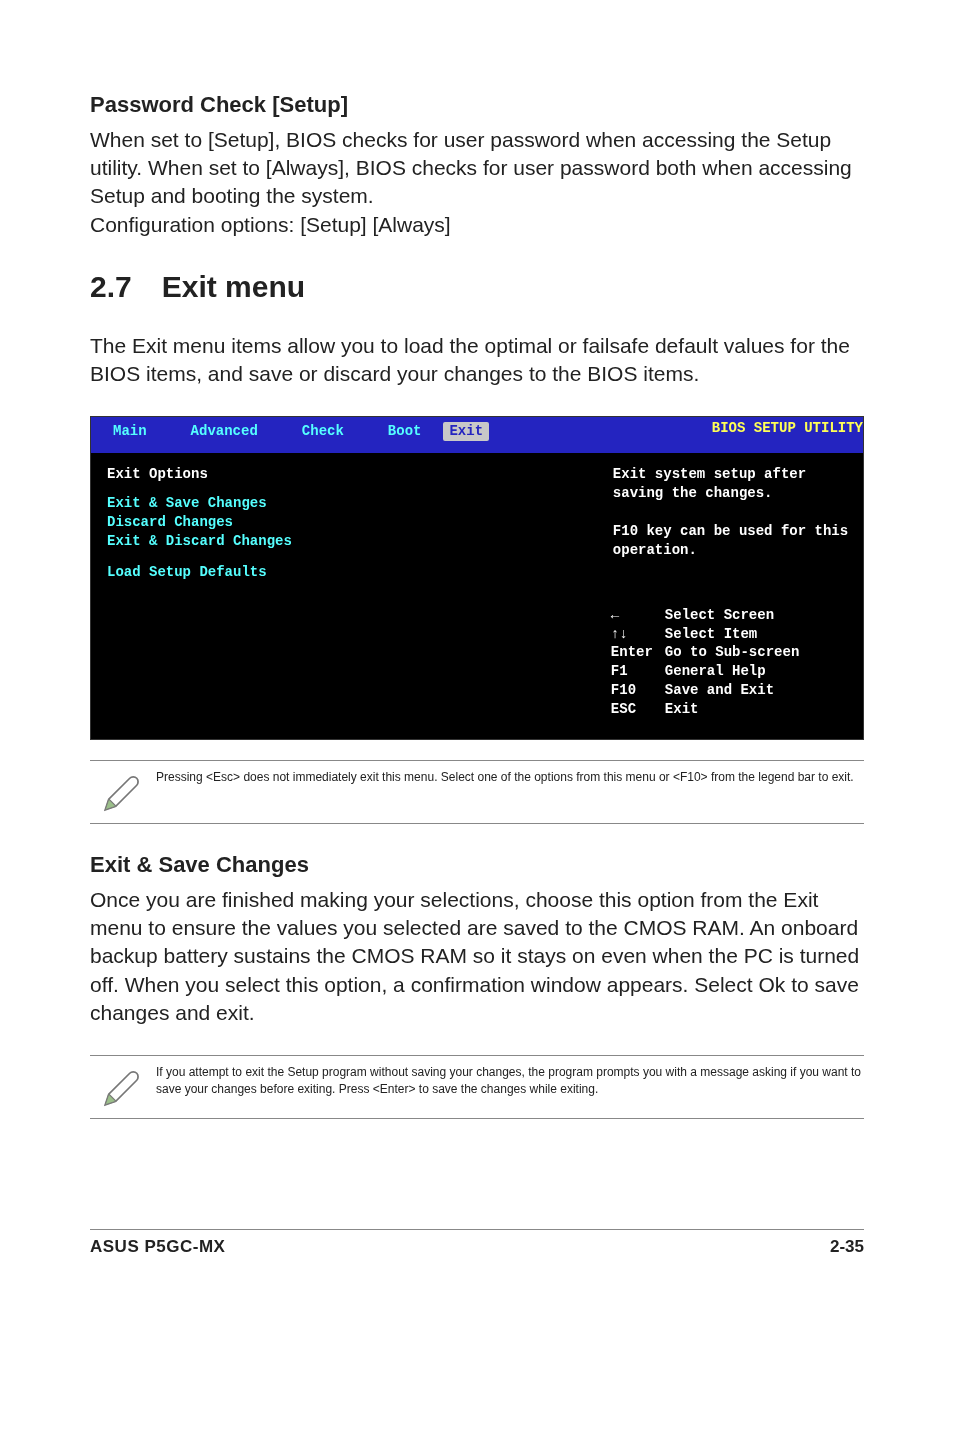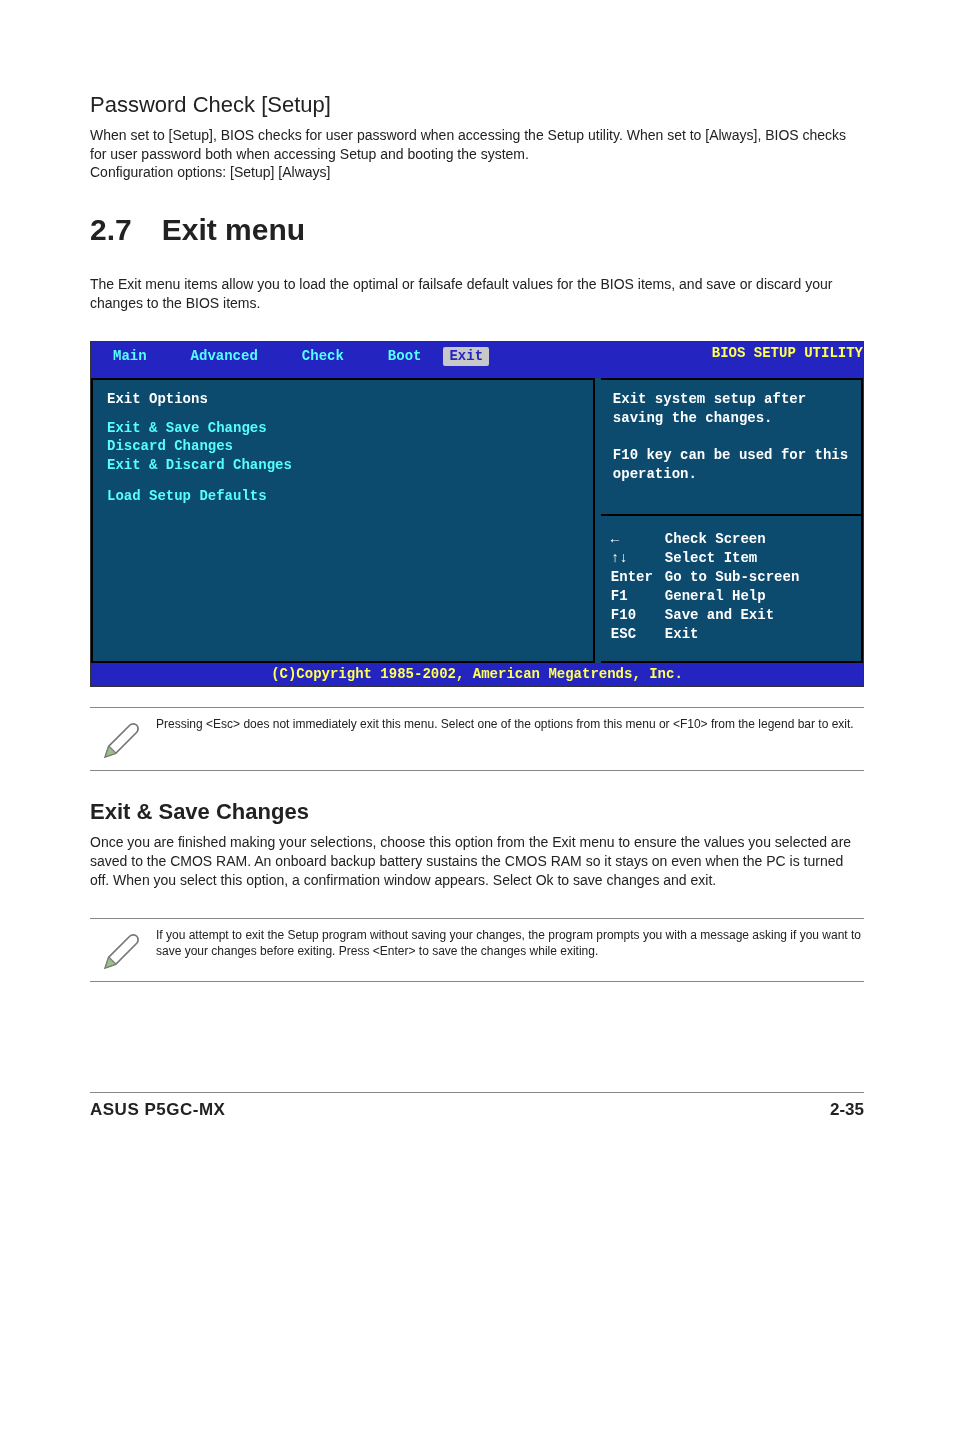--- a/index.html
+++ b/index.html
@@ -1,27 +1,27 @@
 <!DOCTYPE html>
 <html><head>
 <meta charset="utf-8">
 <style>
   * { margin: 0; padding: 0; box-sizing: border-box; }
   body { font-family: Arial, Helvetica, sans-serif; background: #fff; width: 954px; color: #222; line-height: 1.35; padding: 90px 90px 60px 90px; }
-  .heading-setup { font-size: 22px; font-weight: normal; margin-bottom: 6px; }
-  .para { font-size: 14px; margin-bottom: 28px; }
+  .heading-setup { font-size: 22px; font-weight: bold; margin-bottom: 6px; }
+  .para { font-size: 21px; margin-bottom: 28px; }
   .section-num { font-size: 30px; font-weight: bold; margin-bottom: 24px; }
   .mt-gap { margin-top: 8px; }
   .bios-box { border: 1px solid #333; margin-bottom: 20px; font-family: 'Courier New', monospace; font-size: 14px; }
   .bios-header { background: #2424c0; color: #fff; display: flex; padding: 2px 0 0 0; height: 36px; }
   .bios-title-wrap { position: relative; width: 100%; text-align: right; color: #ffff55; font-weight: bold; }
   .bios-tabs { position: absolute; left: 0; right: 0; bottom: 12px; display: flex; }
   .bios-tab { color: #55ffff; padding: 0 22px; font-weight: bold; }
   .bios-tab.active { background: #c8c8c8; color: #2424c0; padding: 0 6px; border-radius: 2px; }
-  .bios-body { display: flex; background: #0c4a6e; }
+  .bios-body { display: flex; background: #000000; }
   .bios-left { flex: 1.8; padding: 10px 14px 60px 14px; border: 2px solid #000; color: #55ffff; }
   .bios-left .label { color: #fff; font-weight: bold; margin-bottom: 10px; }
   .bios-left .opt { font-weight: bold; margin-bottom: 0px; }
   .bios-right { flex: 1; display: flex; flex-direction: column; padding-left: 6px; }
   .bios-right-top { border: 2px solid #000; border-left: none; padding: 10px 12px 30px 12px; color: #fff; font-weight: bold; }
   .bios-right-bot { border: 2px solid #000; border-left: none; border-top: none; padding: 14px 10px 18px 10px; }
   .nav-row { display: flex; color: #fff; font-weight: bold; }
   .nav-key { width: 54px; }
   .bios-footer { background: #2424c0; color: #ffff55; text-align: center; font-weight: bold; padding: 2px 0; }
   .note-block { display: flex; border-top: 1px solid #888; border-bottom: 1px solid #888; padding: 8px 0; margin: 4px 0 26px 0; align-items: flex-start; }
@@ -65,21 +65,21 @@
       <div style="height:12px"></div>
       <div class="opt">Load Setup Defaults</div>
     </div>
     <div class="bios-right">
       <div class="bios-right-top" style="white-space: pre-line;">Exit system setup after saving the changes.
 
 F10 key can be used for this operation.</div>
       <div class="bios-right-bot">
         <div class="nav-row">
             <span class="nav-key">←</span>
-            <span>Check Screen</span>
+            <span>Select Screen</span>
           </div>
         <div class="nav-row">
             <span class="nav-key">↑↓</span>
             <span>Select Item</span>
           </div>
         <div class="nav-row">
             <span class="nav-key">Enter</span>
             <span>Go to Sub-screen</span>
           </div>
         <div class="nav-row">
@@ -90,21 +90,20 @@
             <span class="nav-key">F10</span>
             <span>Save and Exit</span>
           </div>
         <div class="nav-row">
             <span class="nav-key">ESC</span>
             <span>Exit</span>
           </div>
       </div>
     </div>
   </div>
-  <div class="bios-footer">(C)Copyright 1985-2002, American Megatrends, Inc.</div>
 </div>
 
 <div class="note-block">
   <div class="note-icon">
     <svg viewBox="0 0 48 48">
         <path d="M6 42 L10 30 L34 6 C36 4 40 4 42 6 C44 8 44 12 42 14 L18 38 Z" fill="none" stroke="#777" stroke-width="2"></path>
         <path d="M10 30 L18 38" stroke="#777" stroke-width="2"></path>
         <path d="M6 42 L10 30 L18 38 Z" fill="#9bbf8a" stroke="#777" stroke-width="1"></path>
       </svg>
   </div>

